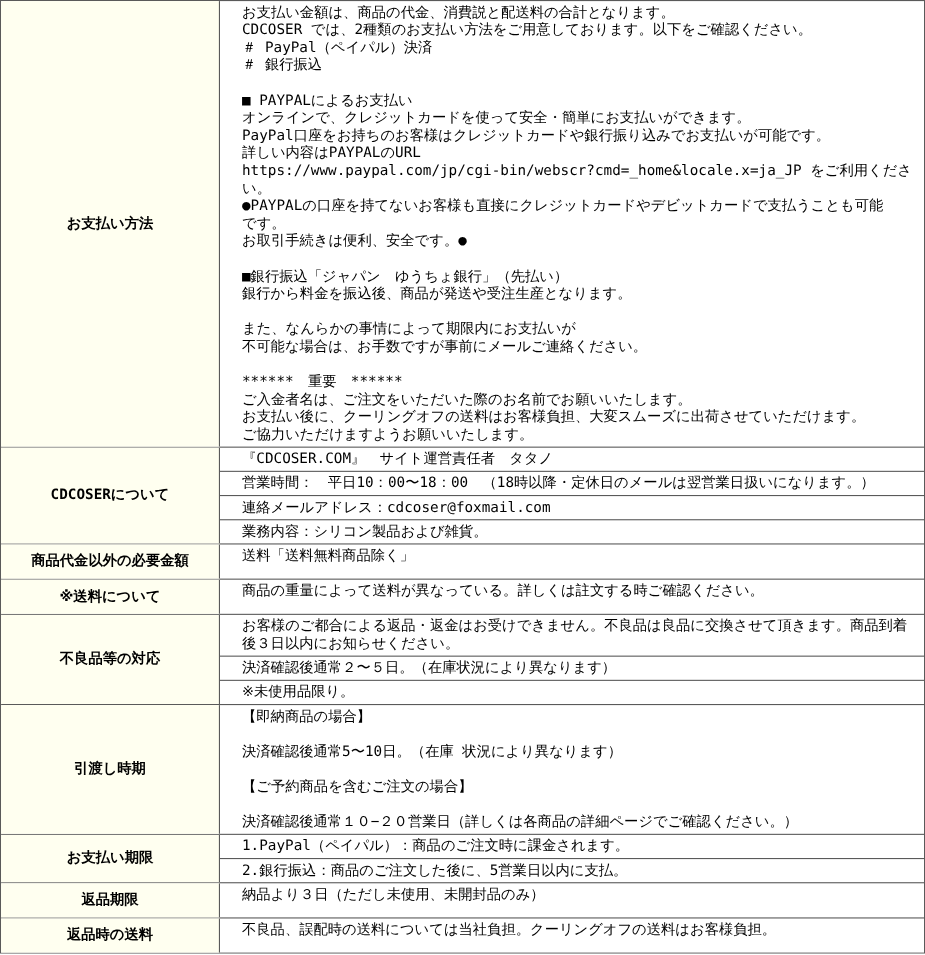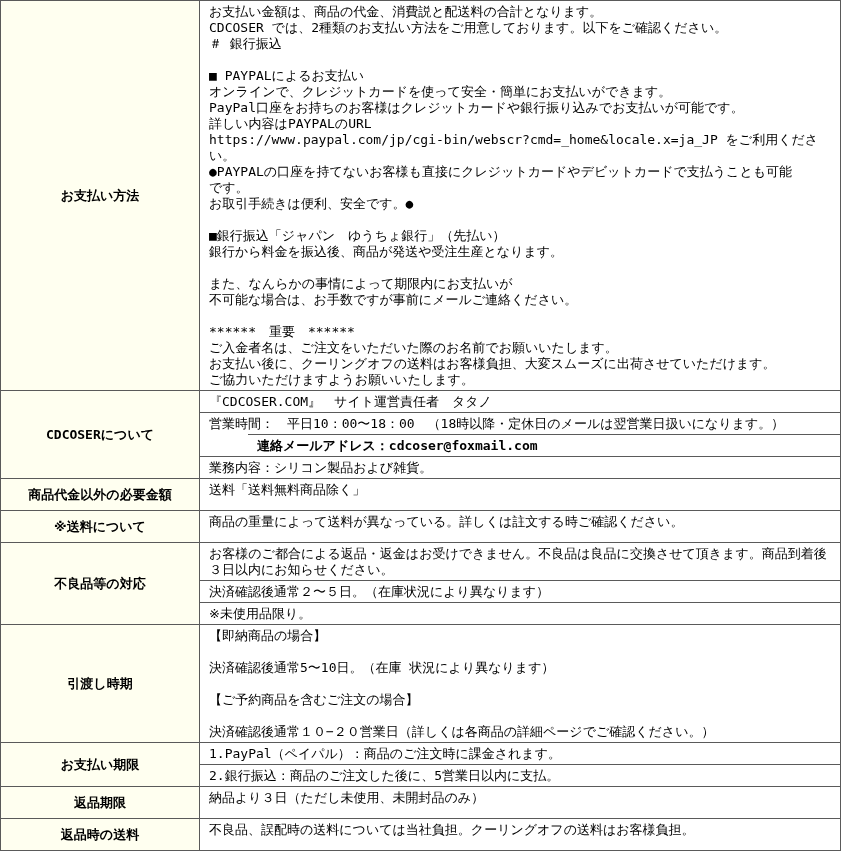--- a/index.html
+++ b/index.html
@@ -33,42 +33,43 @@
     line-height: 17px;
   }
   .content-col {
     flex: 1 1 auto;
     display: flex;
     flex-direction: column;
     min-width: 0;
   }
   .content-cell {
     border-top: 1px solid #5a5a5a;
-    padding: 3px 4px 2px 9px;
+    padding: 3px 4px 2px 20px;
     flex: 1 1 auto;
   }
   .content-cell:first-child { border-top: none; }
   .line {
     min-height: 16px;
     line-height: 16px;
     white-space: pre-wrap;
     overflow-wrap: break-word;
   }
-  .bold { font-weight: bold; margin-left: 48px; }
+  .bold { font-weight: normal; }
 </style>
 </head>
 <body>
 
 <div class="table" id="shop-table">
     <div class="row">
       <div class="header-cell">お支払い方法</div>
       <div class="content-col">
         <div class="content-cell">
           <div class="line">お支払い金額は、商品の代金、消費説と配送料の合計となります。</div>
           <div class="line">CDCOSER では、2種類のお支払い方法をご用意しております。以下をご確認ください。</div>
+          <div class="line">＃ PayPal（ペイパル）決済</div>
           <div class="line">＃ 銀行振込</div>
           <div class="line"></div>
           <div class="line">■ PAYPALによるお支払い</div>
           <div class="line">オンラインで、クレジットカードを使って安全・簡単にお支払いができます。</div>
           <div class="line">PayPal口座をお持ちのお客様はクレジットカードや銀行振り込みでお支払いが可能です。</div>
           <div class="line">詳しい内容はPAYPALのURL</div>
           <div class="line">https://www.paypal.com/jp/cgi-bin/webscr?cmd=_home&amp;locale.x=ja_JP をご利用ください。</div>
           <div class="line">●PAYPALの口座を持てないお客様も直接にクレジットカードやデビットカードで支払うことも可能</div>
           <div class="line">です。</div>
           <div class="line">お取引手続きは便利、安全です。●</div>

